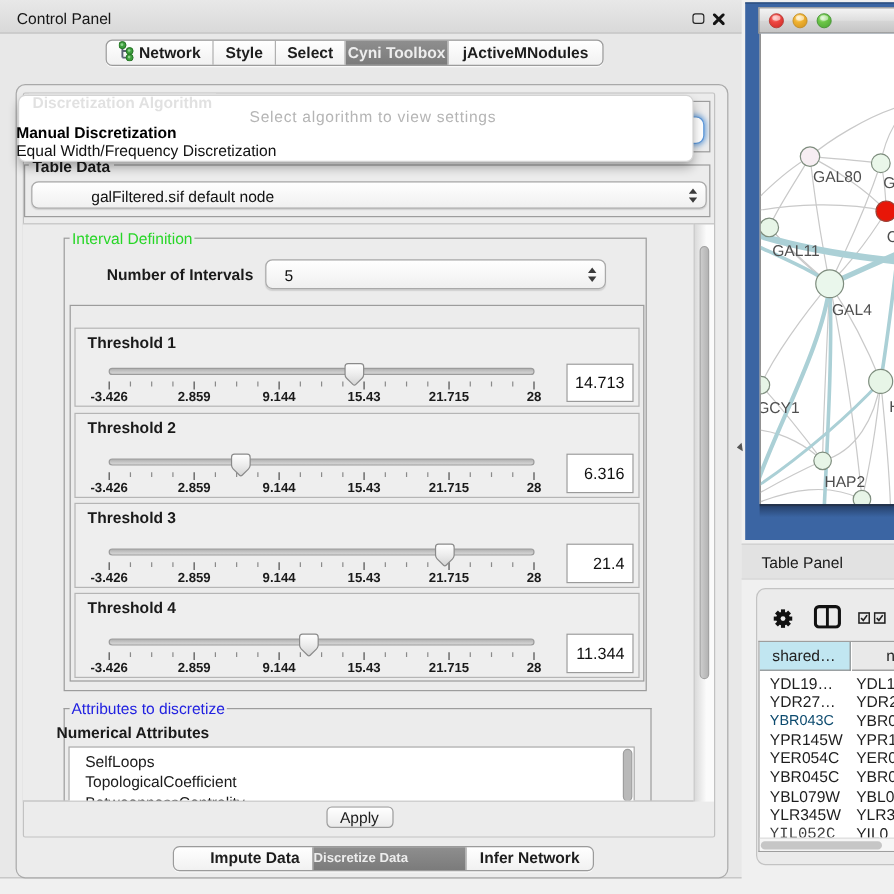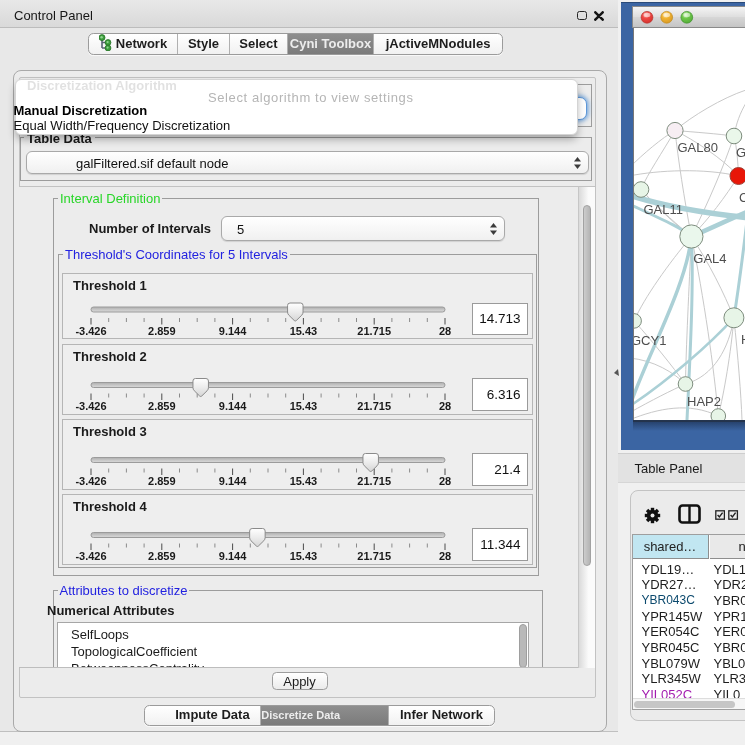--- a/index.html
+++ b/index.html
@@ -86,21 +86,20 @@
 <div class="txt" style="left:39px;top:4.5px;font-size:13px;color:#28d628;background:#ececec;padding:0 2px;">Interval Definition</div>
 <div class="txt b" style="left:70px;top:35px;font-size:13px;">Number of Intervals</div>
 <div class="abs" style="left:202px;top:29px;width:284px;height:25px;background:linear-gradient(#ffffff,#f0f0f0);border:1px solid #a9a9a9;border-radius:6px;box-shadow:0 1px 1px rgba(0,0,0,0.12);">
       <div class="txt" style="left:15px;top:5.5px;font-size:13px;color:#111;">5</div>
       <svg width="9" height="14" style="position:absolute;right:6px;top:4.5px">
         <path d="M4.5 1 L8 5.5 L1 5.5 Z" fill="#3b3b3b"></path>
         <path d="M4.5 13 L1 8.5 L8 8.5 Z" fill="#3b3b3b"></path>
       </svg>
     </div>
 <div class="abs" style="left:39px;top:67px;width:478.5px;height:313.5px;border:1px solid #9c9c9c;"></div>
-<div class="txt" style="left:44px;top:61px;font-size:13px;color:#2222e0;background:#ececec;padding:0 2px;">Threshold's Coordinates for 5 Intervals</div>
 <div class="abs" style="left:43px;top:85.5px;width:471px;height:66.5px;background:#eeeeee;border:1px solid #b5b5b5;">
       <div class="txt b" style="left:10px;top:5px;font-size:13px;text-align:right;">Threshold 1</div>
       <svg width="471" height="66.5" style="position:absolute;left:0;top:0">
         <rect x="28" y="33.0" width="354" height="5" rx="2.5" fill="url(#trackg)" stroke="#9b9b9b" stroke-width="1"></rect>
         <line x1="28.00" y1="44.0" x2="28.00" y2="50.5" stroke="#4c4c4c" stroke-width="1"></line>
         <line x1="45.70" y1="44.0" x2="45.70" y2="48.0" stroke="#8a8a8a" stroke-width="1"></line>
         <line x1="63.40" y1="44.0" x2="63.40" y2="48.0" stroke="#8a8a8a" stroke-width="1"></line>
         <line x1="81.10" y1="44.0" x2="81.10" y2="48.0" stroke="#8a8a8a" stroke-width="1"></line>
         <line x1="98.80" y1="44.0" x2="98.80" y2="50.5" stroke="#4c4c4c" stroke-width="1"></line>
         <line x1="116.50" y1="44.0" x2="116.50" y2="48.0" stroke="#8a8a8a" stroke-width="1"></line>
@@ -374,21 +373,21 @@
 <div class="txt" style="left:9px;top:75.0px;font-size:13px;color:#1e1e1e;">YPR145W</div>
 <div class="txt" style="left:81px;top:75.0px;font-size:13px;color:#1e1e1e;">YPR1</div>
 <div class="txt" style="left:9px;top:90.6px;font-size:13px;color:#1e1e1e;">YER054C</div>
 <div class="txt" style="left:81px;top:90.6px;font-size:13px;color:#1e1e1e;">YER0</div>
 <div class="txt" style="left:9px;top:106.3px;font-size:13px;color:#1e1e1e;">YBR045C</div>
 <div class="txt" style="left:81px;top:106.3px;font-size:13px;color:#1e1e1e;">YBR0</div>
 <div class="txt" style="left:9px;top:122.0px;font-size:13px;color:#1e1e1e;">YBL079W</div>
 <div class="txt" style="left:81px;top:122.0px;font-size:13px;color:#1e1e1e;">YBL0</div>
 <div class="txt" style="left:9px;top:137.6px;font-size:13px;color:#1e1e1e;">YLR345W</div>
 <div class="txt" style="left:81px;top:137.6px;font-size:13px;color:#1e1e1e;">YLR3</div>
-<div class="txt" style="left:9px;top:153.3px;font-size:13px;color:#a21caf;">YIL052C</div>
+<div class="txt" style="left:9px;top:153.3px;font-size:13px;color:#404040;font-family:Liberation Mono, monospace;">YIL052C</div>
 <div class="txt" style="left:81px;top:153.3px;font-size:13px;color:#1e1e1e;">YIL0</div>
 <div class="abs" style="left:0;top:163px;width:113.5px;height:13.5px;background:#f6f6f6;border-top:1px solid #ddd;">
       <div class="abs" style="left:1px;top:2.5px;width:101px;height:7px;background:#c6c6c6;border-radius:3.5px;"></div>
     </div>
 </div>
 <div class="abs" style="left:15px;top:78.5px;width:563px;height:56px;background:#ffffff;border:1px solid #d4d4d4;border-radius:6px;box-shadow:0 5px 9px -1px rgba(0,0,0,0.33);"></div>
 <div class="txt b" style="left:24px;top:78.5px;font-size:13px;color:rgba(45,45,45,0.14);padding:0 3px;">Discretization Algorithm</div>
 <div class="txt" style="left:208px;top:90.5px;font-size:13px;letter-spacing:0.6px;color:#b5b5b5;">Select algorithm to view settings</div>
 <div class="txt b" style="left:13.5px;top:103.5px;font-size:13px;color:#000;">Manual Discretization</div>
 <div class="txt" style="left:13.5px;top:118.5px;font-size:13px;color:#111;">Equal Width/Frequency Discretization</div>

